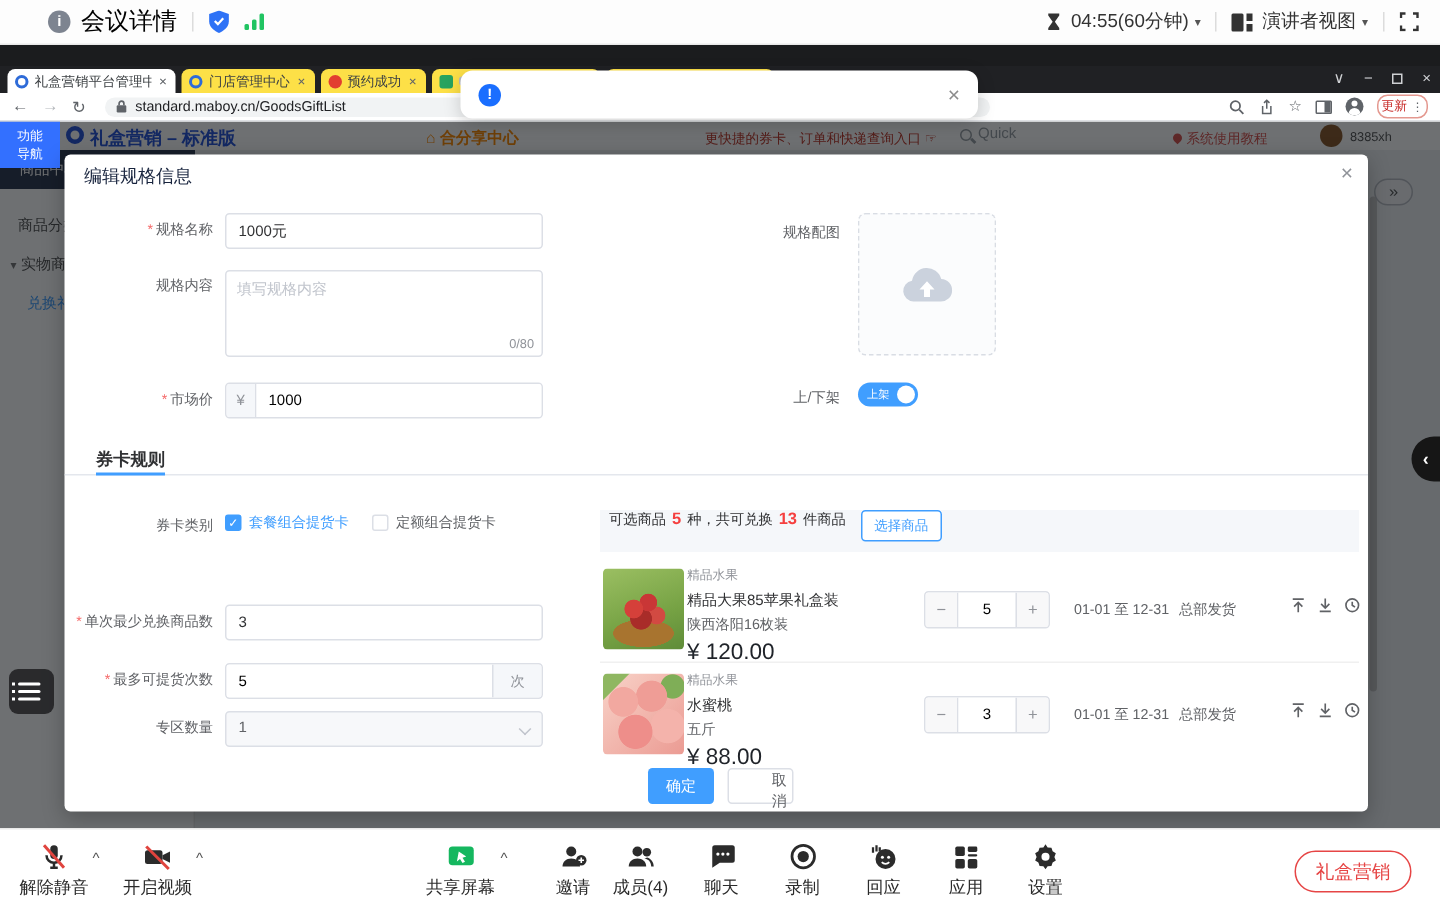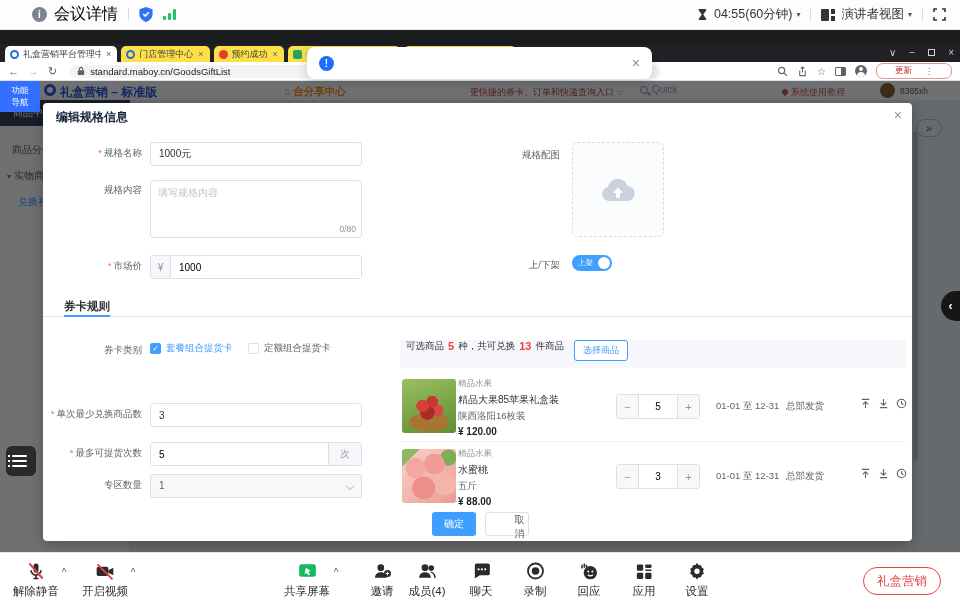--- a/index.html
+++ b/index.html
@@ -47,22 +47,22 @@
   .urlpill { display:flex; align-items:center; height:13px; background:#f1f3f4; border-radius:7px;
              padding:0 7px; width:590px; margin-left:4px; }
   .url { font-size:9.5px; color:#202124; margin-left:5px; }
   .addr-right { margin-left:auto; display:flex; align-items:center; gap:9px; }
   .star { color:#5f6368; font-size:10px; }
   .panel-ic { width:11px; height:9px; border:1px solid #5f6368; border-radius:1px; position:relative; }
   .panel-ic::after { content:""; position:absolute; right:0; top:0; bottom:0; width:4px; background:#5f6368; }
   .chravatar { width:12px; height:12px; border-radius:50%; background:#5f6368; position:relative; overflow:hidden; }
   .chravatar::before { content:""; position:absolute; left:4px; top:2px; width:4px; height:4px; border-radius:50%; background:#fff; }
   .chravatar::after { content:""; position:absolute; left:2px; top:7px; width:8px; height:5px; border-radius:4px 4px 0 0; background:#fff; }
-  .updatepill { display:flex; align-items:center; gap:13px; border:1px solid #e4988f; color:#c5221f;
-                border-radius:7px; font-size:8.5px; padding:1px 18px; background:#fff; }
+  .updatepill { display:flex; align-items:center; gap:3px; border:1px solid #e4988f; color:#c5221f;
+                border-radius:7px; font-size:8.5px; padding:1px 2px; background:#fff; }
   .updatepill .kb { color:#5f6368; font-size:8px; }
 
   
   .page { position:relative; height:471px; background:#eef0f3; overflow:hidden; }
   .adm-header { position:absolute; left:0; top:0; right:0; height:19px; background:#fff; }
   .adm-navbox { position:absolute; left:0; top:0; width:40px; height:31px; background:#3370ff; color:#fff;
                 font-size:8.5px; line-height:1.3; display:flex; align-items:center; justify-content:center;
                 text-align:center; z-index:2; white-space:pre-line; }
   .logo-dot { position:absolute; left:44px; top:3px; width:12px; height:12px; border-radius:50%; border:3px solid #2653d9; }
   .adm-logo { position:absolute; left:60px; top:3px; font-size:12px; font-weight:bold; color:#2653d9; }
@@ -83,21 +83,21 @@
   .side-it .tri { font-size:8px; color:#777; margin-right:3px; }
   .side-it.blue { color:#409eff; left:18px; }
   .pg-scroll { position:absolute; right:42px; top:50px; width:5px; height:330px; background:#c9c9c9; border-radius:3px; }
   .panel-btn { position:absolute; left:916px; top:38px; width:26px; height:18px; border:1px solid #b9bdc4;
                border-radius:9px; background:#f2f3f5; color:#555; font-size:11px; text-align:center; line-height:16px; }
   .dim { position:absolute; inset:0; background:rgba(5,8,12,.58); }
 
   
   .modal { position:absolute; left:43px; top:22px; width:869px; height:438px; background:#fff; border-radius:4px;
            box-shadow:0 4px 14px rgba(0,0,0,.25); z-index:5; overflow:hidden; }
-  .m-title { position:absolute; left:13px; top:6px; font-size:12px; color:#17233d; font-weight:bold; }
+  .m-title { position:absolute; left:13px; top:6px; font-size:12px; color:#17233d; font-weight:normal; }
   .m-close { position:absolute; right:10px; top:4px; font-size:14px; color:#909399; }
   .flabel { position:absolute; left:0; width:99px; text-align:right; font-size:9.5px; color:#606266; }
   .flabel.r2 { left:430px; width:87px; }
   .req { color:#f56c6c; margin-right:2px; }
   .inp { position:absolute; left:107px; width:212px; height:24px; border:1px solid #dcdfe6; border-radius:3px;
          font-size:10px; color:#303133; padding:0 8px; font-family:inherit; background:#fff; }
   .tarea { position:absolute; left:107px; top:77px; width:212px; height:58px; border:1px solid #dcdfe6; border-radius:3px; }
   .tarea textarea { width:100%; height:100%; border:none; resize:none; font-size:10px; padding:5px 7px;
                     font-family:inherit; background:transparent; outline:none; }
   .tarea textarea::placeholder { color:#c0c4cc; }
@@ -152,21 +152,21 @@
       radial-gradient(circle at 25% 35%, #f2a8a0 0 18%, transparent 19%),
       radial-gradient(circle at 60% 28%, #ef9d96 0 20%, transparent 21%),
       radial-gradient(circle at 40% 72%, #ee8e8a 0 22%, transparent 23%),
       radial-gradient(circle at 80% 65%, #f4b3ab 0 20%, transparent 21%),
       radial-gradient(circle at 86% 16%, #7fae57 0 12%, transparent 13%),
       linear-gradient(135deg,#8fb761 0 16%,#f6c9bf 17%,#eb9b93); }
   .pinfo { position:absolute; left:58px; top:3px; }
   .pcat { font-size:8.5px; color:#909399; }
   .pname { font-size:10px; color:#303133; margin-top:3px; }
   .psub { font-size:9.5px; color:#606266; margin-top:3px; }
-  .pprice { font-size:10px; color:#1f2329; font-weight:bold; margin-top:3px; }
+  .pprice { font-size:15px; color:#1f2329; font-weight:normal; margin-top:3px; }
   .stepper { position:absolute; left:216px; top:19px; width:84px; height:25px; border:1px solid #dcdfe6;
              border-radius:3px; display:flex; overflow:hidden; }
   .stepbtn { width:22px; background:#f8f8f9; color:#909399; font-size:11px; display:flex; align-items:center;
              justify-content:center; }
   .stepbtn.l { border-right:1px solid #dcdfe6; } .stepbtn.r { border-left:1px solid #dcdfe6; }
   .stepper input { flex:1; border:none; text-align:center; font-size:10px; font-family:inherit; outline:none; width:38px; }
   .pdate { position:absolute; left:316px; top:25px; font-size:9.5px; color:#606266; }
   .pship { position:absolute; left:386px; top:25px; font-size:9.5px; color:#606266; }
   .picons { position:absolute; left:460px; top:23px; display:flex; gap:7px; }
   .mfoot-ok { position:absolute; left:389px; top:409px; width:44px; height:24px; background:#409eff; color:#fff;

